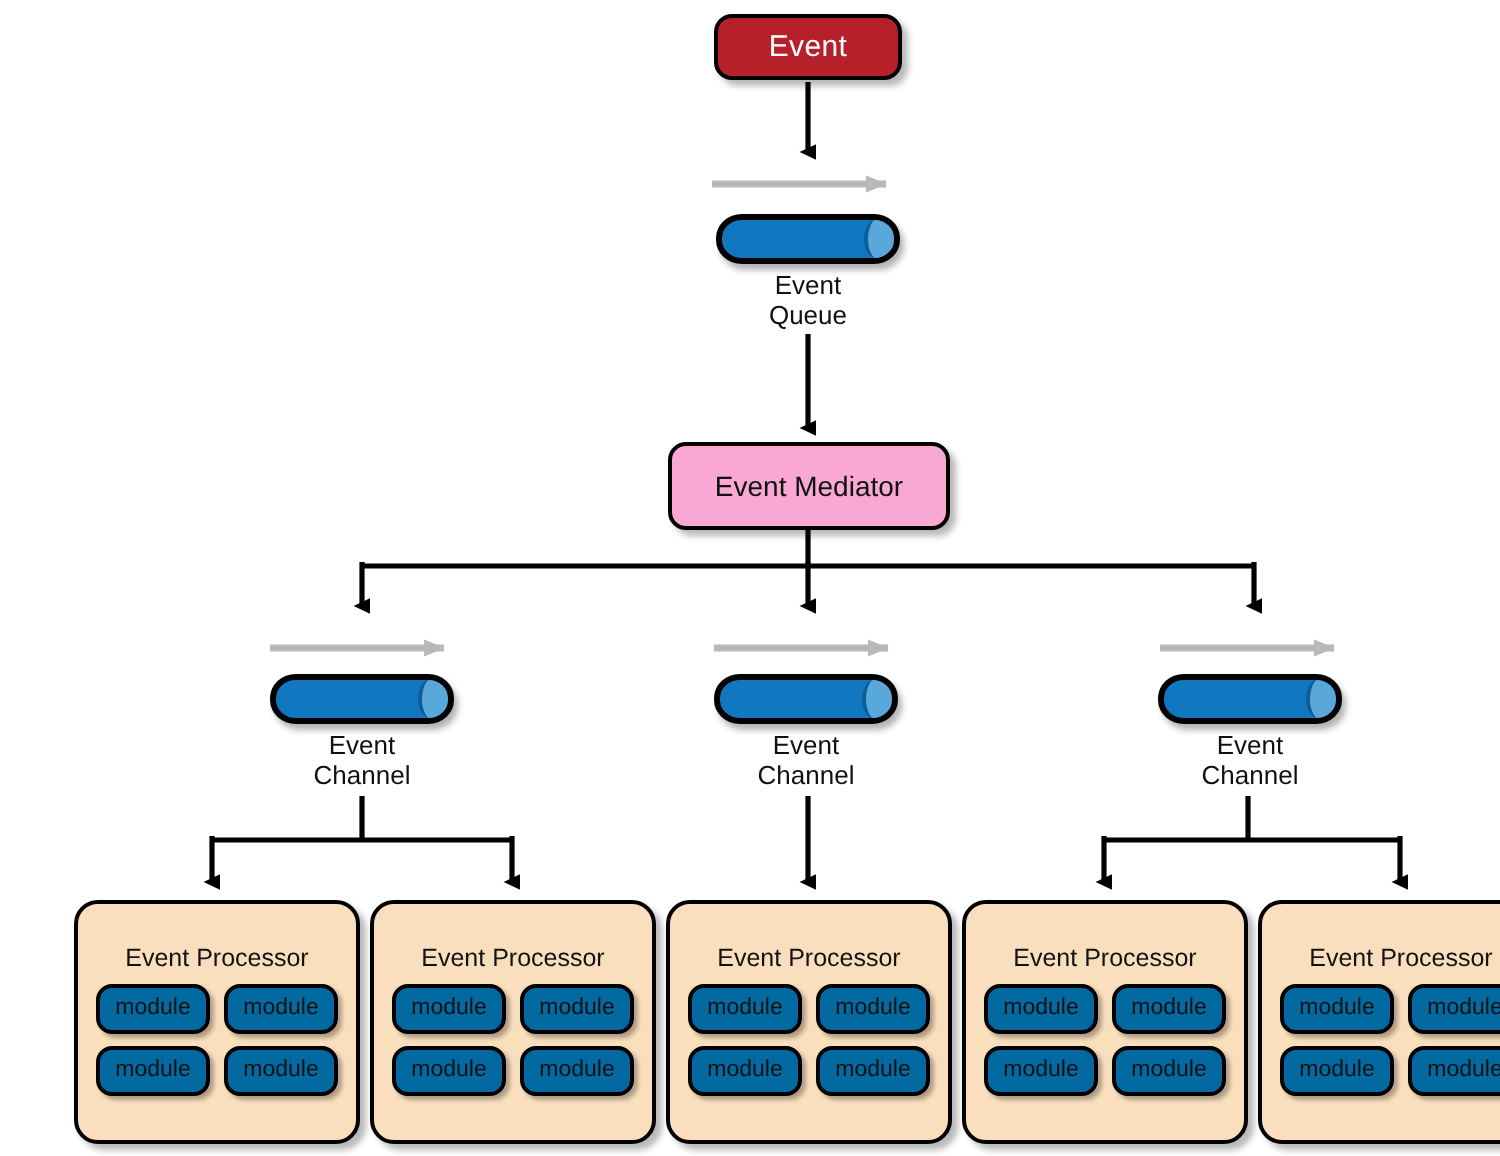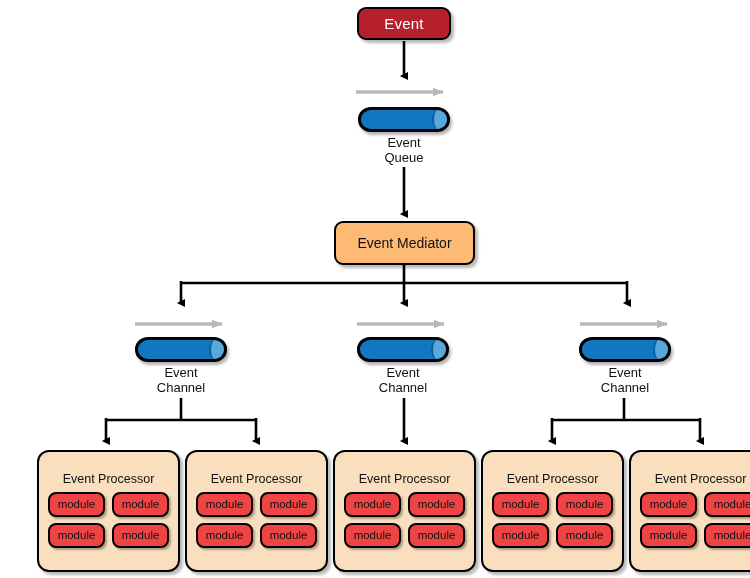--- a/index.html
+++ b/index.html
@@ -38,21 +38,21 @@
     text-align: center;
     line-height: 1.05;
   }
   .node-event {
     background: #b5202a;
     color: #ffffff;
     font-size: 15px;
     letter-spacing: .2px;
   }
   .node-mediator {
-    background: #fdba74;
+    background: #f9a8d4;
     color: #111111;
     font-size: 14px;
   }
   .processor {
     position: absolute;
     box-sizing: border-box;
     background: #fadfbe;
     border: 2.5px solid #000000;
     border-radius: 12px;
     box-shadow: 3px 3px 3px rgba(0,0,0,0.28);
@@ -67,21 +67,21 @@
   }
   .module-grid {
     display: grid;
     grid-template-columns: 1fr 1fr;
     gap: 6px 7px;
     padding: 0 9px 9px 9px;
   }
   .module {
     box-sizing: border-box;
     height: 25px;
-    background: #ef4444;
+    background: #0369a1;
     border: 2px solid #000000;
     border-radius: 8px;
     display: flex;
     align-items: center;
     justify-content: center;
     font-size: 11.5px;
     color: #111111;
     box-shadow: 2px 2px 2px rgba(0,0,0,0.30);
   }
   

